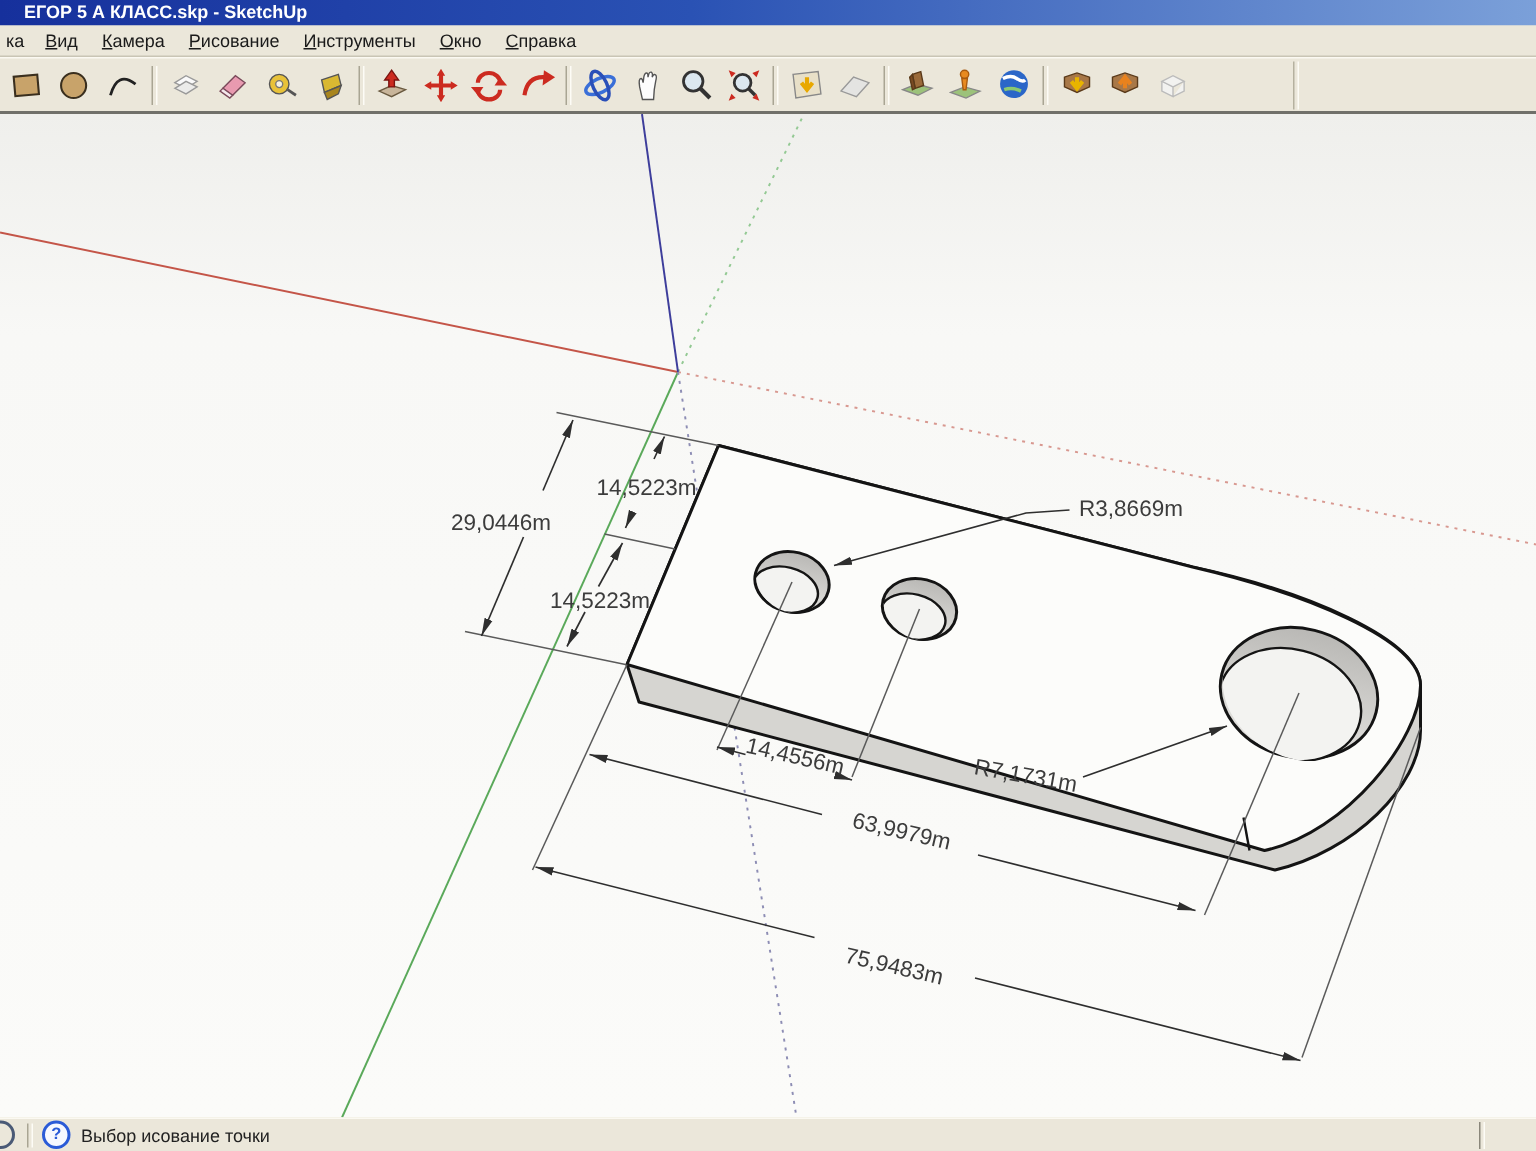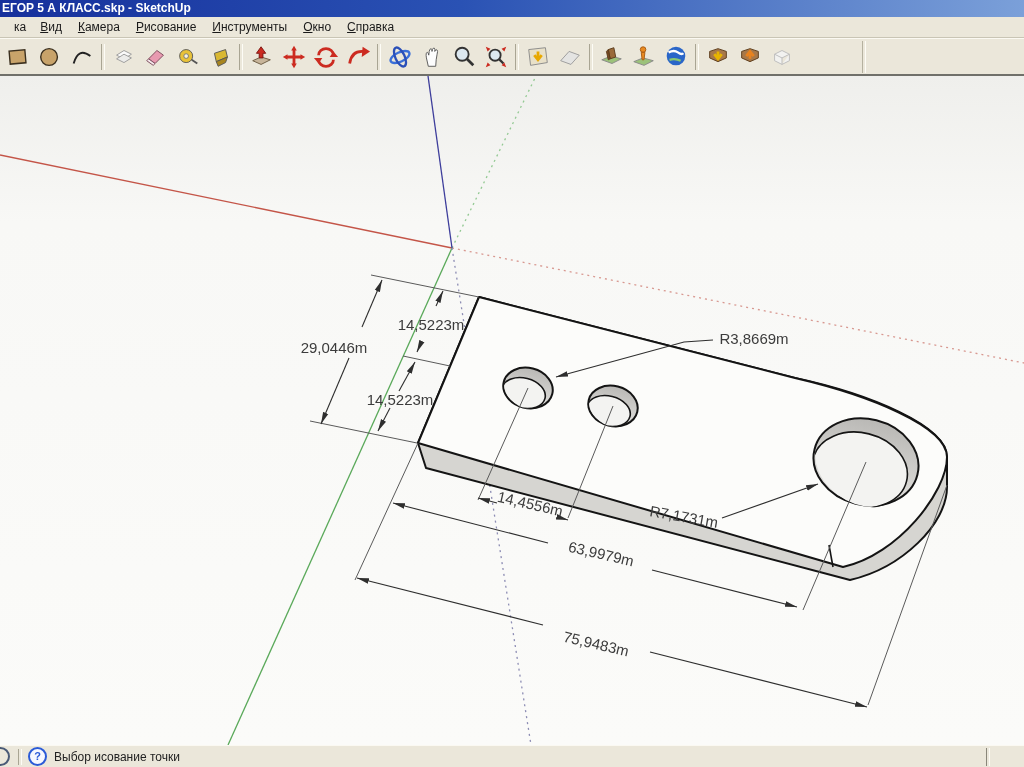--- a/index.html
+++ b/index.html
@@ -3,28 +3,28 @@
 <meta charset="utf-8">
 <style>
   html,body{margin:0;padding:0;}
   body{width:1024px;height:767px;position:relative;overflow:hidden;
        font-family:"Liberation Sans",sans-serif;background:#e9e5d8;}
 
   
   .titlebar{position:absolute;left:0;top:0;width:1024px;height:17px;
     background:linear-gradient(90deg,#16309c 0%,#2a52b4 45%,#7ba0d9 100%);
     color:#fff;font-size:12px;font-weight:bold;line-height:17px;
-    padding-left:2px;box-sizing:border-box;white-space:nowrap;}
+    padding-left:16px;box-sizing:border-box;white-space:nowrap;}
 
   
   .menubar{position:absolute;left:0;top:17px;width:1024px;height:21px;
     background:#ebe7da;border-bottom:1px solid #c9c5b5;display:flex;align-items:center;
     font-size:12px;color:#1a1a1a;box-sizing:border-box;}
   .menu-item{padding:0 8px;height:21px;line-height:21px;cursor:default;}
-  .menu-item:first-child{padding-left:14px;padding-right:6px;}
+  .menu-item:first-child{padding-left:4px;padding-right:6px;}
   .menu-item u{text-decoration:underline;}
 
   
   .toolbar{position:absolute;left:0;top:38px;width:1024px;height:36px;
     background:#ebe7da;border-top:1px solid #fbf9f2;display:flex;align-items:center;
     box-sizing:border-box;padding-left:2px;}
   .tb-btn{width:30px;height:30px;display:flex;align-items:center;justify-content:center;
     border:1px solid transparent;border-radius:2px;}
   .tb-btn svg{width:26px;height:26px;}
   .tb-sep{width:2px;height:26px;margin:0 3px;

